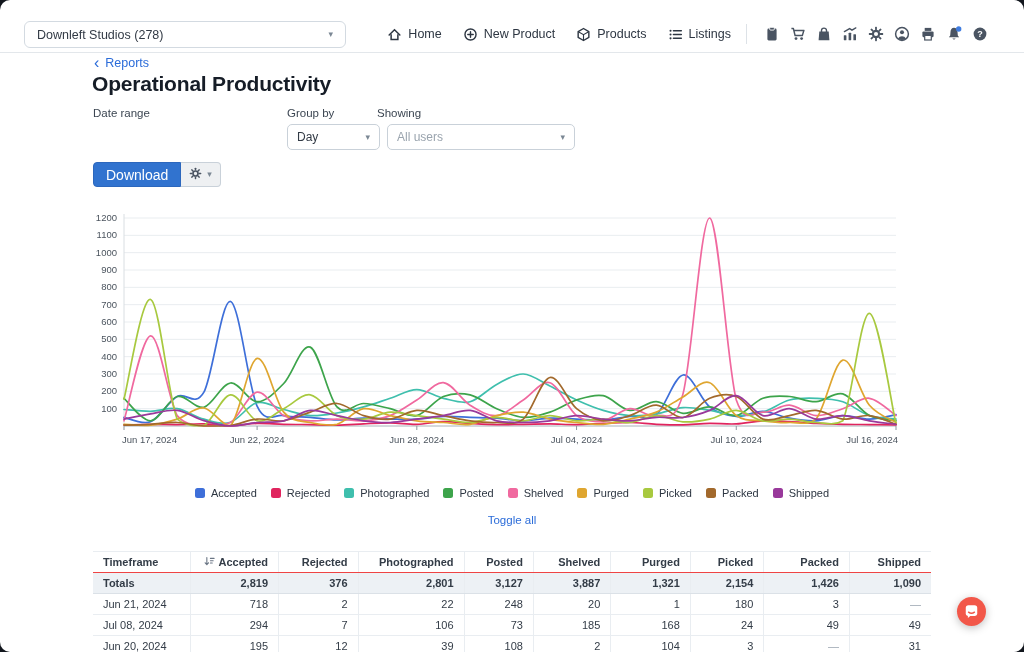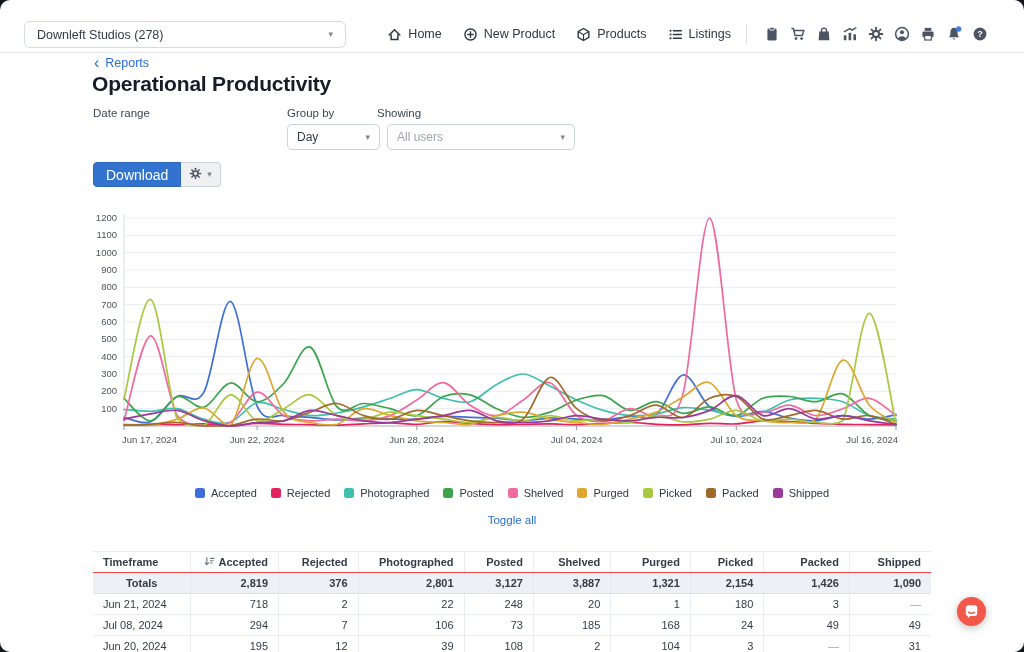--- a/index.html
+++ b/index.html
@@ -64,21 +64,21 @@
 
   
   .report-table { position:absolute; left:93px; top:551px; width:838px; border-collapse:collapse;
                   table-layout:fixed; font-size:11px; color:#333c47; }
   .report-table th, .report-table td { padding:4px 10px; border-bottom:1px solid #e9edf1; overflow:hidden; white-space:nowrap; }
   .report-table thead th { font-weight:700; border-top:1px solid #e9edf1; border-bottom:1px solid #ef4444; text-align:right; }
   .report-table thead th:first-child { text-align:left; }
   .report-table th + th, .report-table td + td, .report-table tr > th + td, .report-table tr > td + th { border-left:1px solid #e9edf1; }
   .num { text-align:right; }
   .totals th, .totals td { background:#edf1f5; font-weight:700; border-bottom:1px solid #dbe1e7; }
-  .totals th { text-align:center; }
+  .totals th { text-align:left; }
   .muted { color:#9aa5b1; }
   .sort-ic { margin-right:4px; vertical-align:-1px; color:#6b7685; }
   .row-th { font-weight:400; text-align:left; }
 
   
   .chat-btn { position:absolute; left:957px; top:597px; width:29px; height:29px; border-radius:50%;
               background:#f25749; border:none; cursor:pointer; display:flex; align-items:center;
               justify-content:center; box-shadow:0 2px 8px rgba(0,0,0,0.25); }
 </style>
 </head>

